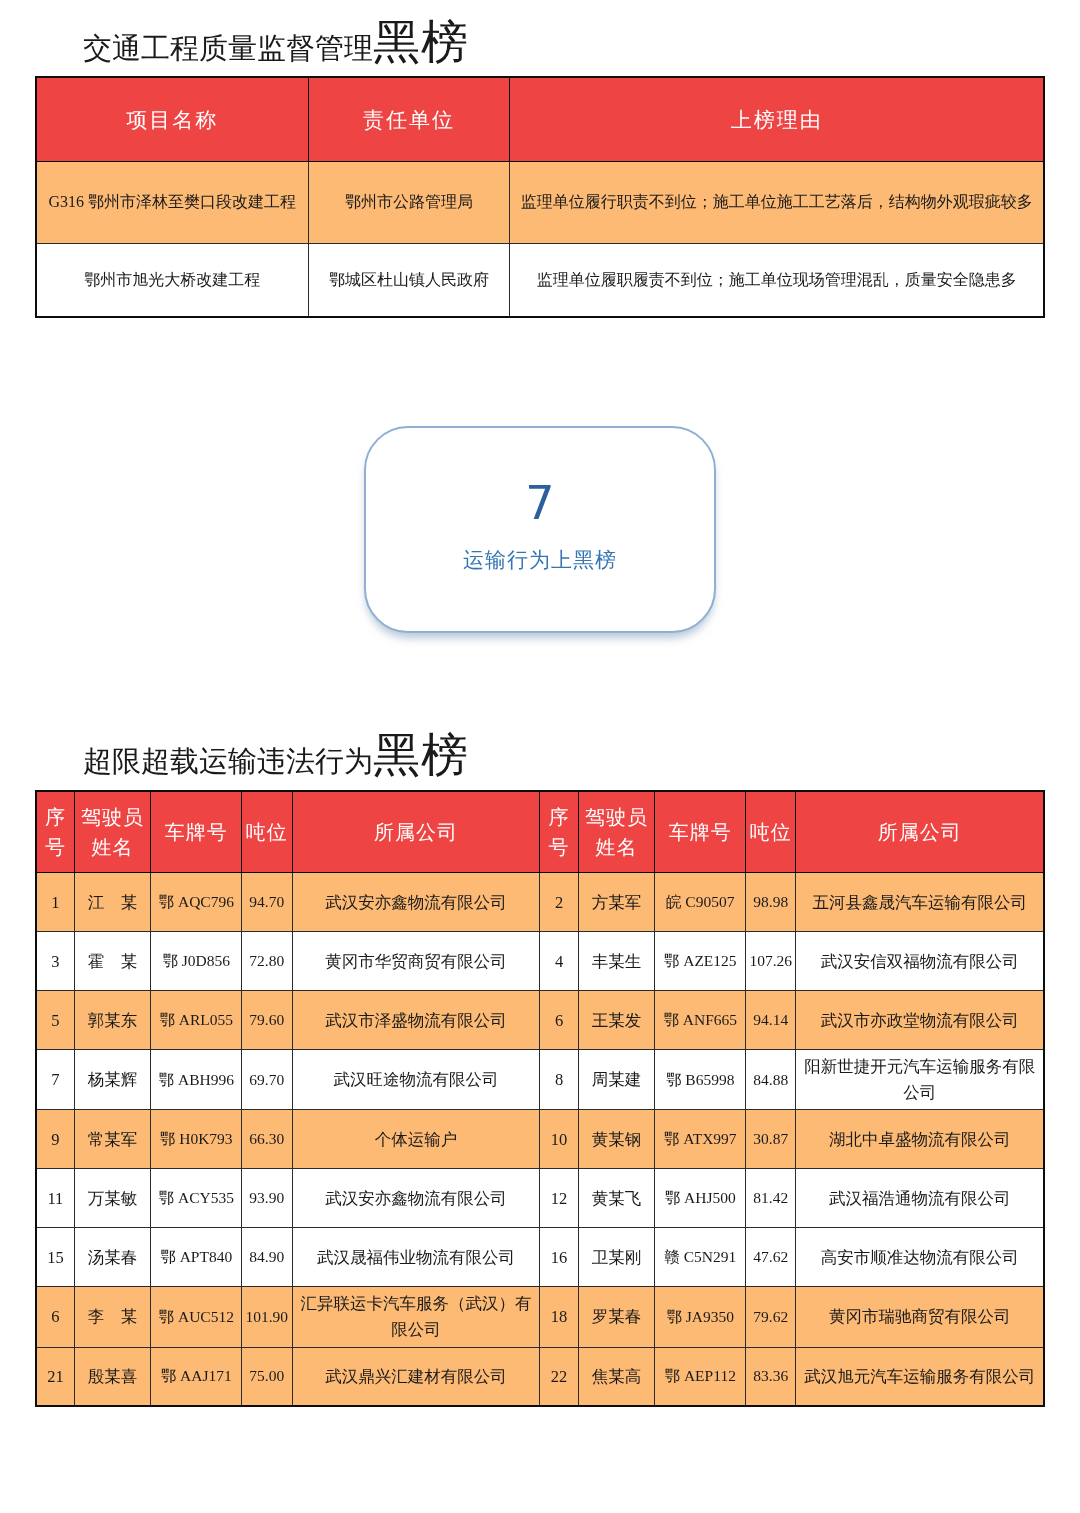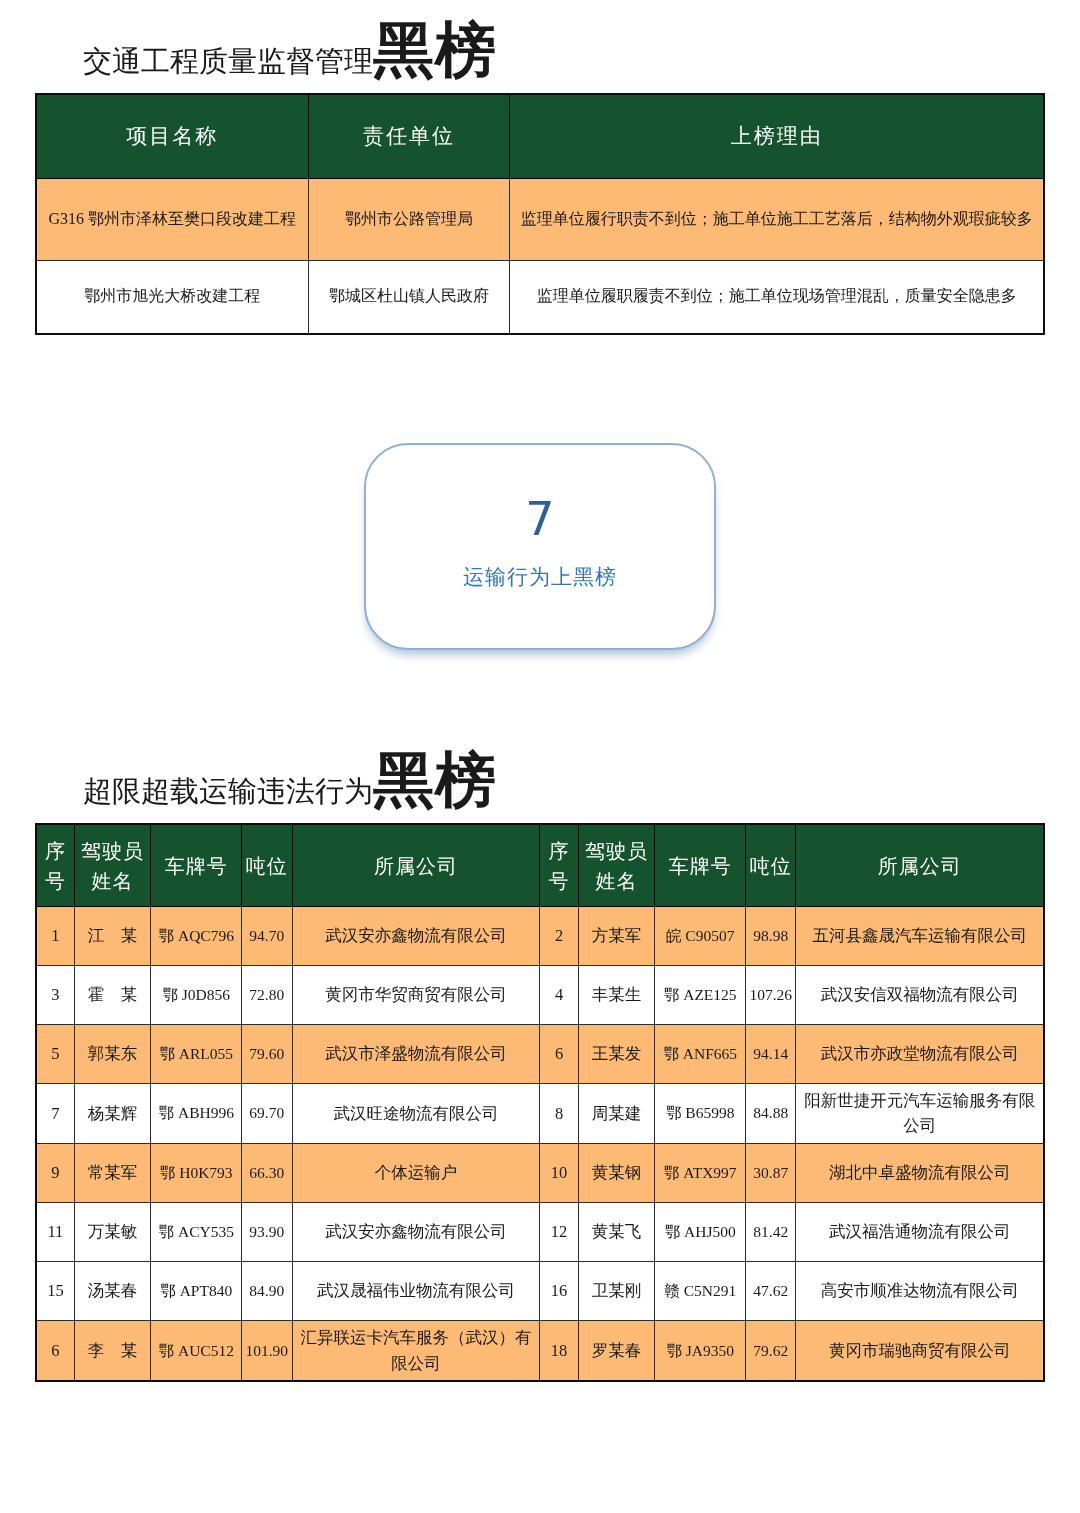--- a/index.html
+++ b/index.html
@@ -19,39 +19,39 @@
   }
   
   .title {
     margin: 6px 0 6px 48px;
     font-weight: 400;
     font-size: 29px;
     line-height: 1.2;
     white-space: nowrap;
   }
   .title .title-emph {
-    font-size: 61px;
-    font-weight: 700;
+    font-size: 47px;
+    font-weight: 400;
     letter-spacing: 1px;
   }
   
   .tbl {
     width: 100%;
     border-collapse: collapse;
     table-layout: fixed;
     border: 2px solid #0d0d0d;
   }
   .tbl th, .tbl td {
     border: 1px solid #2b2b2b;
     text-align: center;
     vertical-align: middle;
     box-sizing: border-box;
   }
   .tbl thead th {
-    background: #14532d;
+    background: #ef4444;
     color: #ffffff;
     font-weight: 500;
     border-color: #050505;
     text-align: center;
   }
   tr.gray  { background: #fdba74; }
   tr.white { background: #ffffff; }
   
   .quality-tbl thead th { height: 84px; font-size: 21px; letter-spacing: 2px; }
   .quality-tbl td { font-size: 16px; padding: 0 6px; }
@@ -272,17 +272,29 @@
             <td class="driver-name-cell">李　某</td>
             <td class="plate-cell">鄂 AUC512</td>
             <td class="tonnage-cell">101.90</td>
             <td class="company-cell">汇异联运卡汽车服务（武汉）有限公司</td>
             <td class="seq-cell">18</td>
             <td class="driver-name-cell">罗某春</td>
             <td class="plate-cell">鄂 JA9350</td>
             <td class="tonnage-cell">79.62</td>
             <td class="company-cell">黄冈市瑞驰商贸有限公司</td>
           </tr>
+          <tr class="gray">
+            <td class="seq-cell">21</td>
+            <td class="driver-name-cell">殷某喜</td>
+            <td class="plate-cell">鄂 AAJ171</td>
+            <td class="tonnage-cell">75.00</td>
+            <td class="company-cell">武汉鼎兴汇建材有限公司</td>
+            <td class="seq-cell">22</td>
+            <td class="driver-name-cell">焦某高</td>
+            <td class="plate-cell">鄂 AEP112</td>
+            <td class="tonnage-cell">83.36</td>
+            <td class="company-cell">武汉旭元汽车运输服务有限公司</td>
+          </tr>
         </tbody>
     </table>
   </div>
 
 </div>
 
 </body></html>

